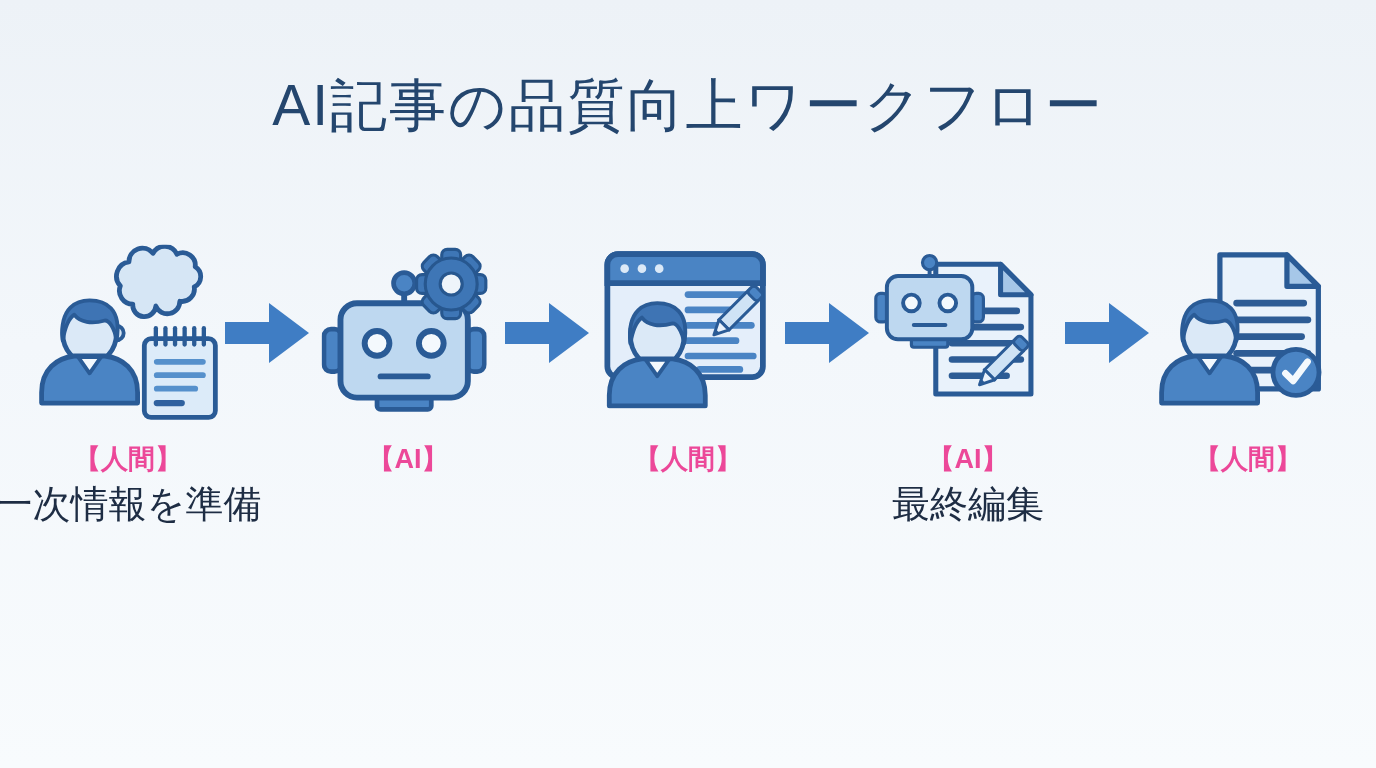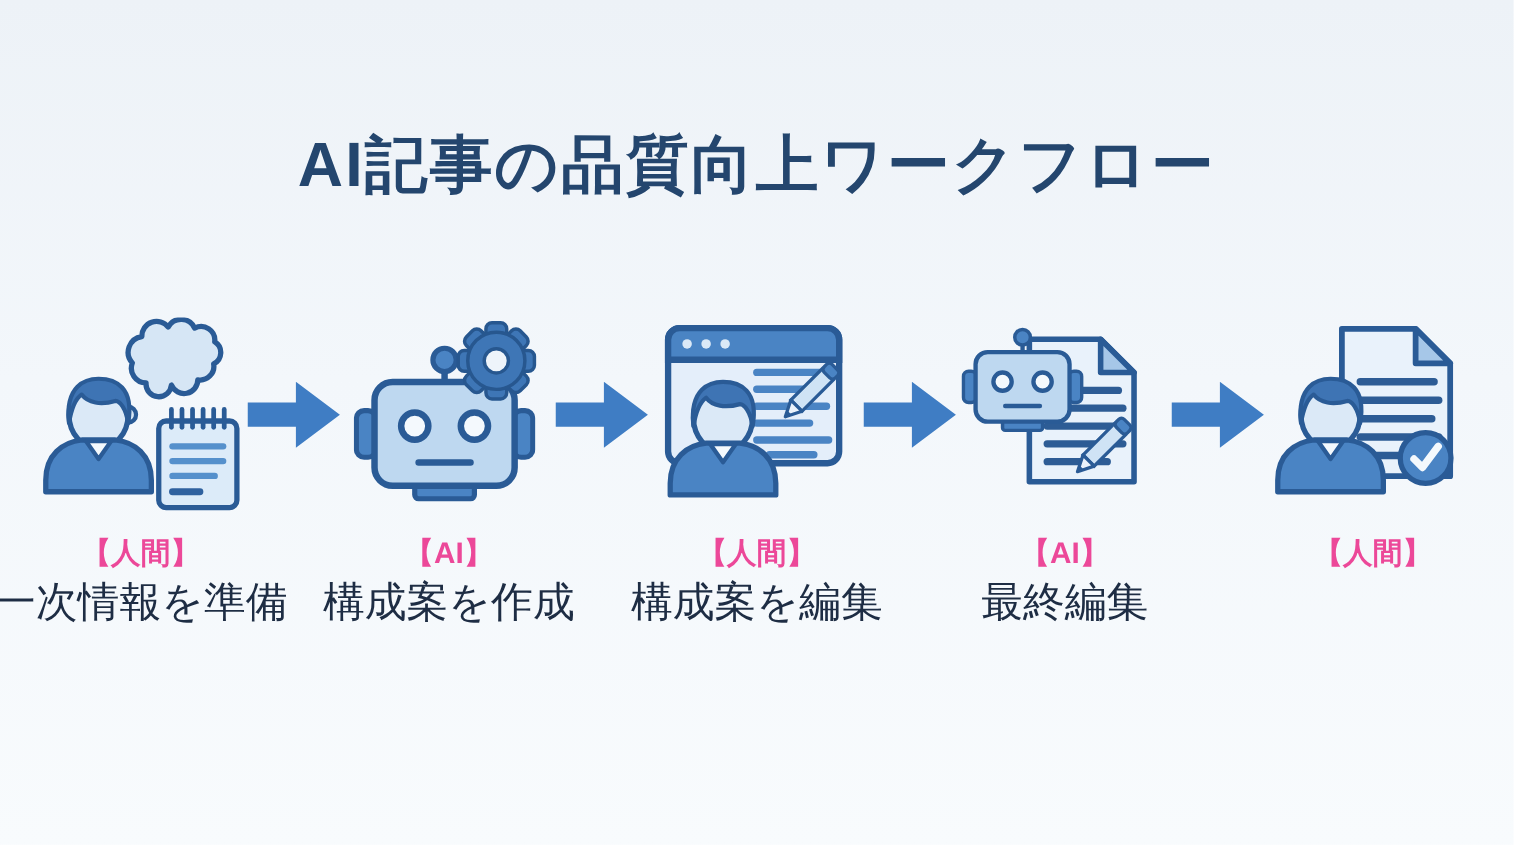--- a/index.html
+++ b/index.html
@@ -4,23 +4,23 @@
 <style>
   * { margin:0; padding:0; box-sizing:border-box; }
   html,body { width:1376px; height:768px; overflow:hidden; }
   body {
     font-family:"Liberation Sans","DejaVu Sans",sans-serif;
     background:linear-gradient(180deg,#edf2f7 0%,#f3f7fb 45%,#f8fbfd 100%);
     color:#1e2d44;
   }
   .page { width:1376px; height:768px; display:flex; flex-direction:column; align-items:center; }
   .title {
-    margin-top:112px;
+    margin-top:68px;
     font-size:57px;
-    font-weight:700;
+    font-weight:400;
     letter-spacing:2px;
     color:#24466e;
     text-align:center;
     white-space:nowrap;
   }
   .flow {
     margin-top:92px;
     display:flex;
     flex-direction:row;
     justify-content:center;
@@ -152,21 +152,20 @@
 
     <div class="step">
       <div class="icon-box">
         <svg width="192" height="190" viewBox="0 0 200 190">
           <use href="#sym-robot" x="10" y="28" width="172" height="154"></use>
           <use href="#sym-gear" transform="translate(104,4) scale(0.82)" width="100" height="100"></use>
         </svg>
       </div>
       <div class="labels">
         <div class="actor">【AI】</div>
-        <div class="action">構成案を作成</div>
       </div>
     </div>
 
     <div class="arrow-box">
       <svg width="88" height="80" viewBox="0 0 86 80">
         <use href="#sym-arrow" width="86" height="80"></use>
       </svg>
     </div>
 
     <div class="step">
@@ -184,21 +183,20 @@
             <line x1="100" y1="104" x2="150" y2="104"></line>
             <line x1="100" y1="120" x2="168" y2="120"></line>
             <line x1="112" y1="134" x2="154" y2="134"></line>
           </g>
           <use href="#sym-pencil" transform="translate(127,98) rotate(-45) scale(0.62) translate(-6,-21)" width="120" height="42"></use>
           <use href="#sym-person" x="8" y="55" width="120" height="120"></use>
         </svg>
       </div>
       <div class="labels">
         <div class="actor">【人間】</div>
-        <div class="action">構成案を編集</div>
       </div>
     </div>
 
     <div class="arrow-box">
       <svg width="88" height="80" viewBox="0 0 86 80">
         <use href="#sym-arrow" width="86" height="80"></use>
       </svg>
     </div>
 
     <div class="step">

